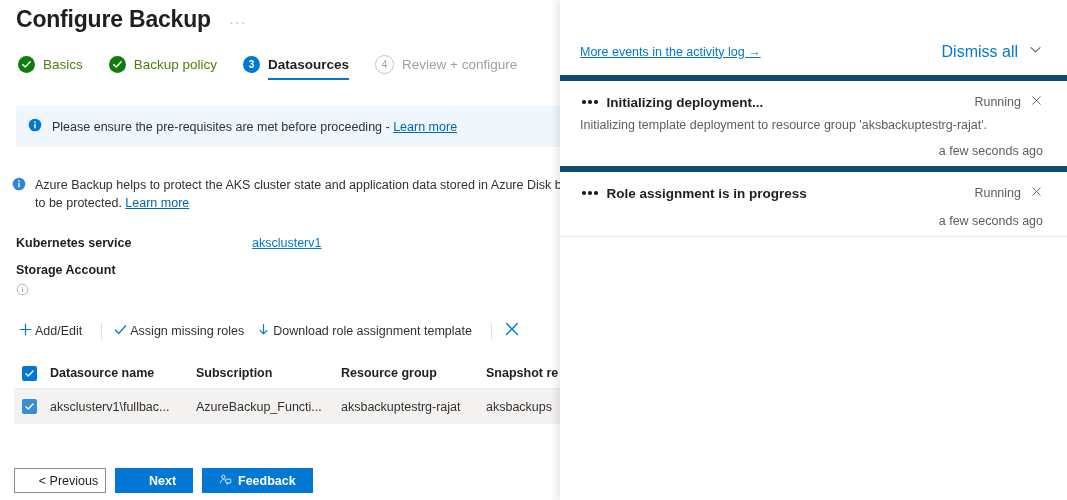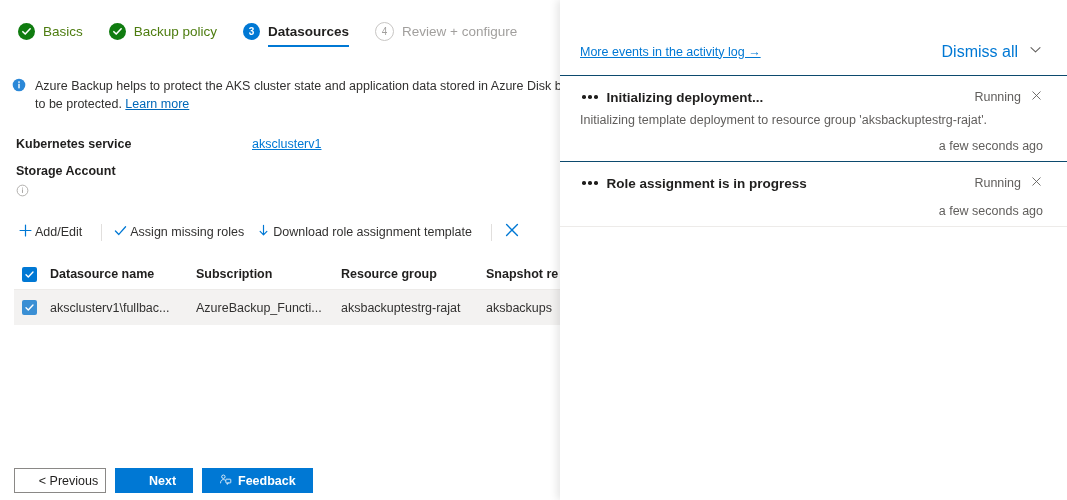--- a/index.html
+++ b/index.html
@@ -303,21 +303,21 @@
     gap: 10px;
   }
   .dismiss-all {
     font-size: 16px;
     color: #0078d4;
     white-space: nowrap;
   }
   .notif-list { margin-top: 14px; }
   .notif {
     padding: 12px 24px 8px 20px;
-    border-top: 1px solid #0c4a6e;
+    border-top: 6px solid #0c4a6e;
   }
   .notif:last-child { border-bottom: 1px solid #edebe9; }
   .notif-top {
     display: flex;
     align-items: center;
     justify-content: space-between;
   }
   .notif-title-wrap {
     display: flex;
     align-items: center;
@@ -360,20 +360,24 @@
     text-align: right;
     margin-top: 12px;
   }
 </style>
 </head>
 <body>
 
 <div class="blade">
   <div class="blade-inner">
 
+    <div class="blade-title-row">
+      <div class="blade-title">Configure Backup</div>
+      <div class="ellipsis-btn">···</div>
+    </div>
 
     <div class="steps">
 
       <div class="step done">
         <span class="circle green">
           <svg width="11" height="11" viewBox="0 0 12 12">
               <path d="M2 6.2 L4.6 8.8 L10 3" stroke="#ffffff" stroke-width="1.7" fill="none" stroke-linecap="round" stroke-linejoin="round"></path>
             </svg>
         </span>
         <span class="step-label">Basics</span>
@@ -397,20 +401,30 @@
 
       <div class="step todo">
         <span class="circle gray">
           <span class="circle-num">4</span>
         </span>
         <span class="step-label">Review + configure</span>
       </div>
 
     </div>
 
+    <div class="banner">
+      <span class="info-icon-blue">
+        <svg width="14" height="14" viewBox="0 0 16 16">
+            <circle cx="8" cy="8" r="7.2" fill="#0078d4"></circle>
+            <rect x="7.2" y="6.6" width="1.6" height="5.2" fill="#ffffff"></rect>
+            <rect x="7.2" y="3.8" width="1.6" height="1.8" fill="#ffffff"></rect>
+          </svg>
+      </span>
+      <span class="banner-text"><span>Please ensure the pre-requisites are met before proceeding - </span><a class="link" href="#">Learn more</a></span>
+    </div>
 
     <div class="note">
       <span class="info-icon-blue">
         <svg width="14" height="14" viewBox="0 0 16 16">
             <circle cx="8" cy="8" r="7.2" fill="#2b88d8"></circle>
             <rect x="7.2" y="6.6" width="1.6" height="5.2" fill="#ffffff"></rect>
             <rect x="7.2" y="3.8" width="1.6" height="1.8" fill="#ffffff"></rect>
           </svg>
       </span>
       <span class="note-text"><span>Azure Backup helps to protect the AKS cluster state and application data stored in Azure Disk based P</span><br><span>to be protected. </span><a class="link" href="#">Learn more</a></span>

